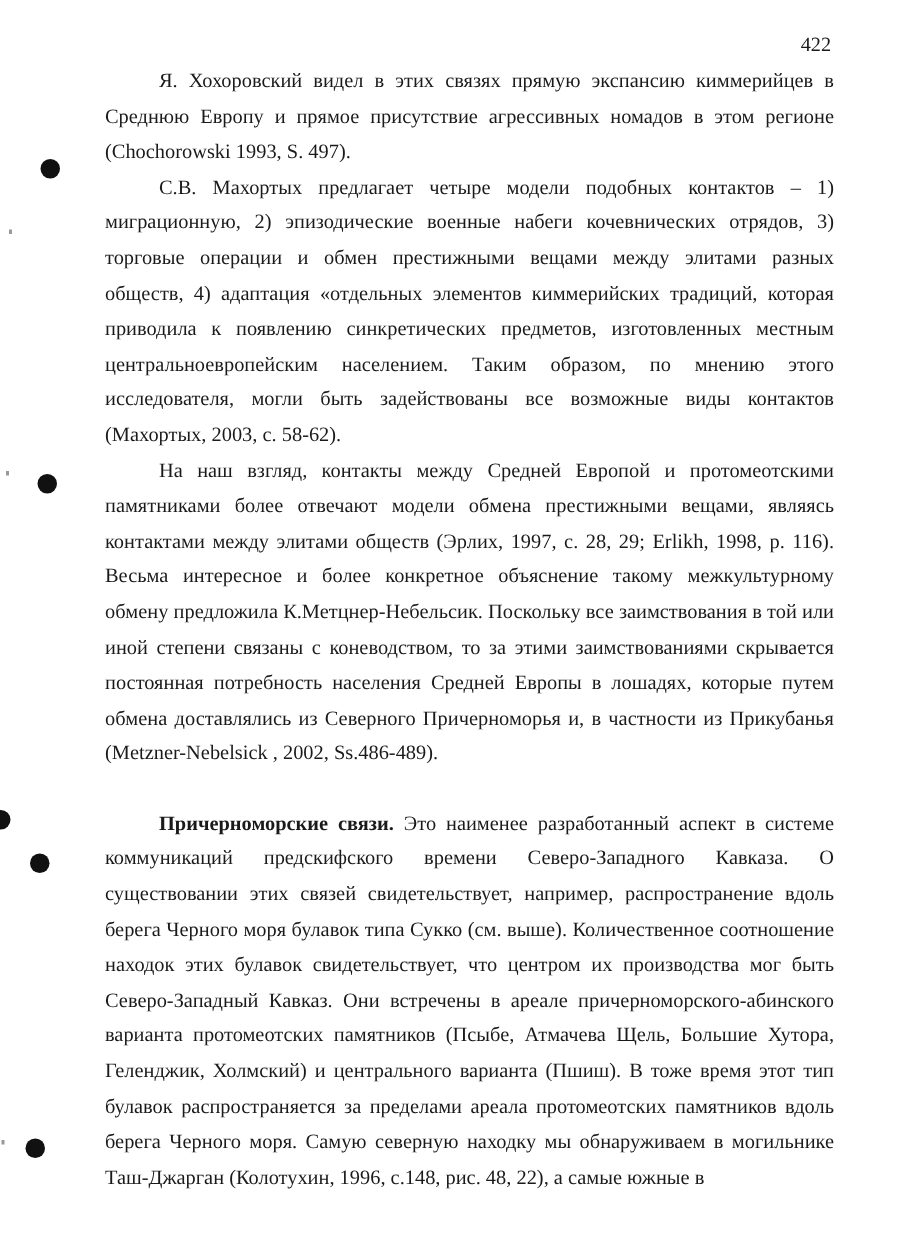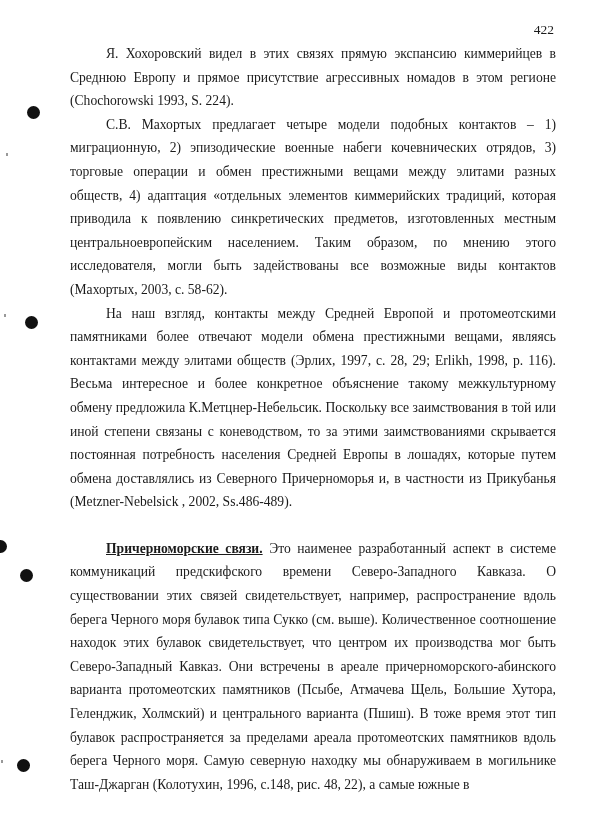--- a/index.html
+++ b/index.html
@@ -9,39 +9,39 @@
   }
   .page-number {
     position:absolute; top:22px; right:46px; font-size:13.5px;margin-left:41px;
   }
   .content {
     position:absolute; left:70px; top:42px; width:486px;
     font-size:13.6px; line-height:23.6px; text-align:justify;
   }
   .para { margin:0; text-indent:36px; text-align:justify; }
   .gap { height:23px; }
-  .bold { font-weight:bold;text-decoration:underline; }
+  .bold { font-weight:bold; }
   .dot {
     position:absolute; width:13px; height:13px; border-radius:50%; background:#111;
   }
   .speck { position:absolute; width:2px; height:3px; background:#999; }
 </style>
 </head>
 <body>
 
 <div class="page-number">422</div>
 
 <div class="dot" style="left:27px; top:106px;"></div>
 <div class="dot" style="left:25px; top:316px;"></div>
 <div class="dot" style="left:-6px; top:540px;"></div>
 <div class="dot" style="left:20px; top:569px;"></div>
 <div class="dot" style="left:17px; top:759px;"></div>
 <div class="speck" style="left:6px; top:153px;"></div>
 <div class="speck" style="left:4px; top:314px;"></div>
 <div class="speck" style="left:1px; top:760px;"></div>
 
 <div class="content">
-  <p class="para">Я. Хохоровский видел в этих связях прямую экспансию киммерийцев в Среднюю Европу и прямое присутствие агрессивных номадов в этом регионе (Chochorowski 1993, S. 224).</p>
+  <p class="para">Я. Хохоровский видел в этих связях прямую экспансию киммерийцев в Среднюю Европу и прямое присутствие агрессивных номадов в этом регионе (Chochorowski 1993, S. 497).</p>
   <p class="para">С.В. Махортых предлагает четыре модели подобных контактов – 1) миграционную, 2) эпизодические военные набеги кочевнических отрядов, 3) торговые операции и обмен престижными вещами между элитами разных обществ, 4) адаптация «отдельных элементов киммерийских традиций, которая приводила к появлению синкретических предметов, изготовленных местным центральноевропейским населением. Таким образом, по мнению этого исследователя, могли быть задействованы все возможные виды контактов (Махортых, 2003, с. 58-62).</p>
   <p class="para">На наш взгляд, контакты между Средней Европой и протомеотскими памятниками более отвечают модели обмена престижными вещами, являясь контактами между элитами обществ (Эрлих, 1997, с. 28, 29; Erlikh, 1998, p. 116). Весьма интересное и более конкретное объяснение такому межкультурному обмену предложила К.Метцнер-Небельсик. Поскольку все заимствования в той или иной степени связаны с коневодством, то за этими заимствованиями скрывается постоянная потребность населения Средней Европы в лошадях, которые путем обмена доставлялись из Северного Причерноморья и, в частности из Прикубанья (Metzner-Nebelsick , 2002, Ss.486-489).</p>
   <div class="gap"></div>
   <p class="para"><span class="bold">Причерноморские связи.</span><span> Это наименее разработанный аспект в системе коммуникаций предскифского времени Северо-Западного Кавказа. О существовании этих связей свидетельствует, например, распространение вдоль берега Черного моря булавок типа Сукко (см. выше). Количественное соотношение находок этих булавок свидетельствует, что центром их производства мог быть Северо-Западный Кавказ. Они встречены в ареале причерноморского-абинского варианта протомеотских памятников (Псыбе, Атмачева Щель, Большие Хутора, Геленджик, Холмский) и центрального варианта (Пшиш). В тоже время этот тип булавок распространяется за пределами ареала протомеотских памятников вдоль берега Черного моря. Самую северную находку мы обнаруживаем в могильнике Таш-Джарган (Колотухин, 1996, с.148, рис. 48, 22), а самые южные в</span></p>
 </div>
 
 </body></html>

